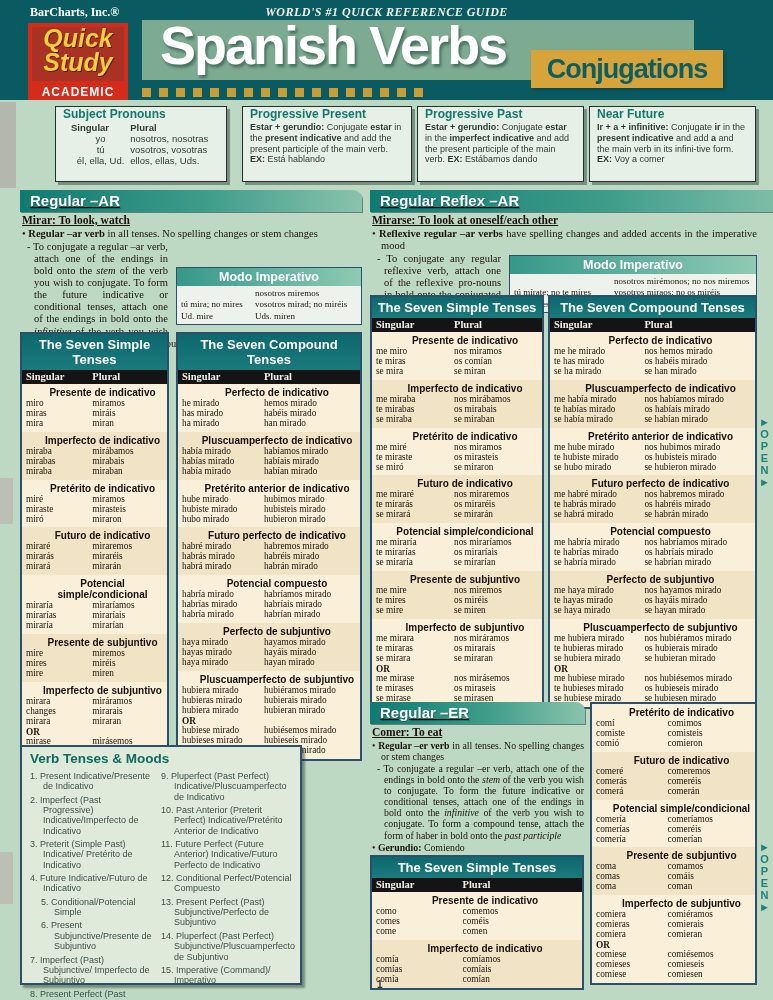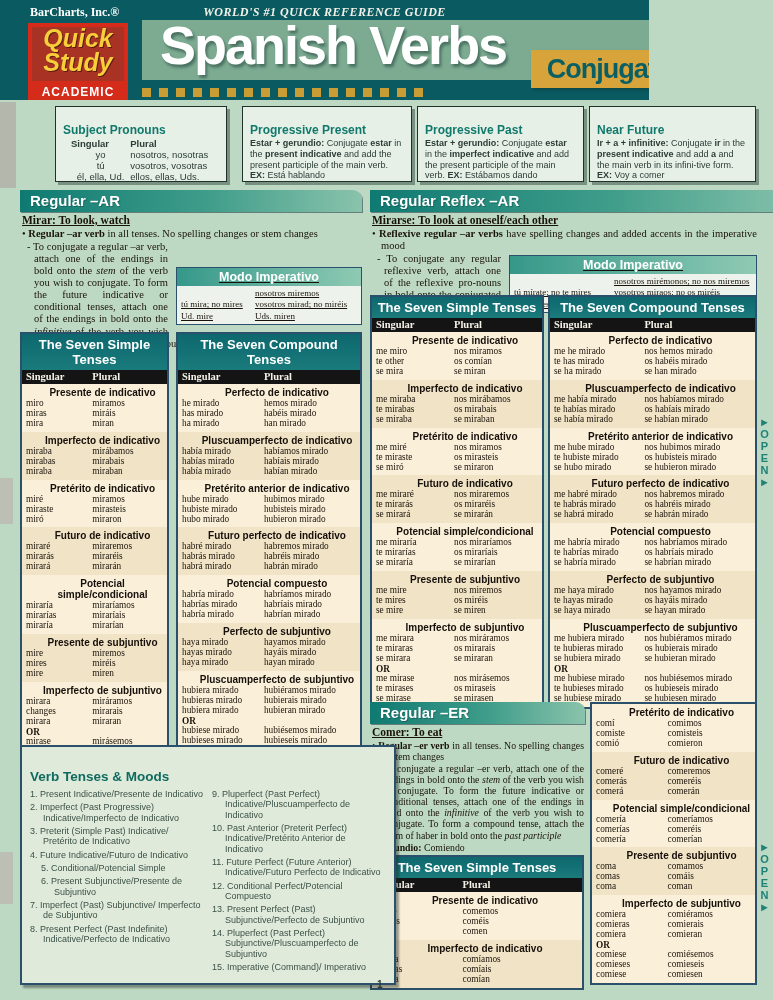--- a/index.html
+++ b/index.html
@@ -1,60 +1,60 @@
 <!DOCTYPE html>
 <html><head>
 <meta charset="utf-8">
 <style>
   html,body{margin:0;padding:0;}
   body{width:773px;height:1000px;font-family:"Liberation Sans",sans-serif;}
   .page{position:relative;width:773px;height:1000px;background:#bdd9c3;overflow:hidden;}
 
   
-  .top{position:absolute;left:0;top:0;width:649px;height:100px;background:#0a5a61;overflow:hidden;}
+  .top{position:absolute;left:0;top:0;width:773px;height:100px;background:#0a5a61;overflow:hidden;}
   .sw{position:absolute;border-radius:50%;border:3px solid transparent;}
   .sw1{right:-140px;top:6px;width:560px;height:230px;border-bottom:4px solid #2f958f;transform:rotate(-8deg);}
   .sw2{right:-120px;top:-6px;width:520px;height:210px;border-bottom:3px solid #c89d35;transform:rotate(-10deg);}
   .sw3{right:-60px;top:26px;width:420px;height:190px;border-bottom:3px solid #5fb3a1;transform:rotate(-4deg);}
   .sw4{left:90px;top:18px;width:420px;height:170px;border-bottom:3px solid #c89d35;transform:rotate(7deg);}
   .sw5{left:60px;top:30px;width:430px;height:180px;border-bottom:3px solid #2f958f;transform:rotate(9deg);}
   .brand{position:absolute;left:30px;top:5px;color:#fff;font:bold 12px "Liberation Serif",serif;}
   .tagline{position:absolute;left:0;top:5px;width:100%;text-align:center;color:#f2f2e8;font:bold italic 12px "Liberation Serif",serif;letter-spacing:.5px;}
   .logo{position:absolute;left:28px;top:23px;width:100px;height:62px;background:#a83325;border:4px solid #d42b1b;box-sizing:border-box;text-align:center;}
   .logo .lq,.logo .ls{font:bold italic 25px "Liberation Sans",sans-serif;color:#f7cf3a;line-height:.95;text-shadow:1px 1px 0 #5e1a10;}
   .academic{position:absolute;left:28px;top:85px;width:100px;height:15px;background:#d42b1b;color:#fff;font:bold 12px "Liberation Sans",sans-serif;text-align:center;letter-spacing:1px;line-height:15px;}
   .title-panel{position:absolute;left:142px;top:20px;width:552px;height:60px;background:#7cab92;}
   .title-panel .t{position:absolute;left:18px;top:-6px;font:bold 54px "Liberation Sans",sans-serif;color:#fff;letter-spacing:-2px;text-shadow:2px 3px 3px rgba(10,40,35,.45);}
   .conj-panel{position:absolute;left:531px;top:50px;width:192px;height:38px;background:#d7a43b;text-align:center;box-shadow:2px 2px 3px rgba(10,40,35,.35);}
   .conj-panel .c{font:bold 27px "Liberation Sans",sans-serif;color:#0b5f63;line-height:38px;letter-spacing:-1px;}
   .dashes{position:absolute;left:142px;top:88px;display:flex;gap:8px;}
   .dashes i{width:9px;height:9px;background:#c89d35;display:block;}
 
   
-  .ibox{position:absolute;top:106px;height:76px;background:#e6f0e7;border:1px solid #20302a;box-shadow:3px 3px 0 rgba(35,55,45,.45);padding:16px 7px;box-sizing:border-box;}
+  .ibox{position:absolute;top:106px;height:76px;background:#e6f0e7;border:1px solid #20302a;box-shadow:3px 3px 0 rgba(35,55,45,.45);padding:0 7px;box-sizing:border-box;}
   .ib-title{font:bold 12px "Liberation Sans",sans-serif;color:#11796b;margin-bottom:1px;}
   .ib-text{font:9px/1.2 "Liberation Sans",sans-serif;color:#2c3c36;}
   .ph{display:flex;font:bold 9.5px "Liberation Sans",sans-serif;color:#2c3c36;padding-left:8px;}
   .ph span:first-child{width:40%;}
   .pronrows .prow{padding-left:8px;font:9.5px/1.18 "Liberation Sans",sans-serif;color:#2c3c36;}
   .pronrows .pcol1{width:40%;text-align:center;}
 
   
-  .secbar{position:absolute;height:22px;background:linear-gradient(90deg,#0f7a72,#3f9d8a 55%,#8ac3ac);border-radius:0 9px 0 0;box-shadow:1px 1px 0 rgba(10,40,50,.5);}
+  .secbar{position:absolute;height:22px;background:linear-gradient(90deg,#0f7a72,#3f9d8a 55%,#8ac3ac);border-radius:0 9px 0 0;box-shadow:1px 1px 0 rgba(10,40,50,.5);text-decoration:underline;}
   .secbar span{font:bold 15px "Liberation Sans",sans-serif;color:#fff;padding-left:10px;line-height:22px;text-shadow:1px 1px 0 rgba(0,0,0,.25);}
 
   
   .intro{position:absolute;font:10.5px/1.15 "Liberation Serif",serif;color:#191209;text-align:justify;}
   .intro p{margin:0 0 1px 0;}
   .verbline{font:bold 11.5px "Liberation Serif",serif;text-decoration:underline;margin-bottom:2px;}
   .bullet{padding-left:9px;text-indent:-9px;}
   .dashp{padding-left:12px;text-indent:-7px;}
 
   
-  .impbox{border:1px solid #2b506b;background:#edf3ec;box-sizing:border-box;text-decoration:underline;}
+  .impbox{border:1px solid #2b506b;background:#edf3ec;box-sizing:border-box;}
   .imphead{background:linear-gradient(90deg,#35988a,#8fcab3);color:#fff;font:bold 12.5px "Liberation Sans",sans-serif;text-align:center;padding:2px 0;}
   .impbody{padding:2px 4px;font:9px/1.25 "Liberation Serif",serif;color:#1b130a;text-align:left;text-indent:0;}
   .impbody .prow{display:flex;}
   .impbody .pcol1{width:42%;flex:none;}
   .impbody .pcol2{width:58%;flex:none;}
   .imp-ar{float:right;width:186px;margin:26px 0 3px 8px;}
   .imp-rx{float:right;width:248px;margin:2px 0 3px 8px;}
   .prow{display:flex;}
 
   
@@ -63,21 +63,21 @@
   .tsub{background:#141414;color:#f5f2e8;font:bold 10.5px "Liberation Serif",serif;display:flex;padding:1px 0 2px 4px;}
   .tgroup{padding:2px 0 3px;background:#faf0da;}
   .tgroup.alt{background:#f0e3c6;}
   .tense-title{font:bold 10px "Liberation Sans",sans-serif;text-align:center;color:#17100a;margin:1px 0;padding-left:16px;}
   .vrow{display:flex;font:9.3px/1.07 "Liberation Serif",serif;color:#1b130a;padding:0 0 0 4px;}
   .vrow span{white-space:nowrap;}
   .c1{display:inline-block;width:var(--sg,46%);flex:none;}
   .or-row{font:bold 9.3px/1.1 "Liberation Serif",serif;padding-left:4px;color:#1b130a;}
 
   
-  .moods{position:absolute;left:20px;top:745px;width:376px;height:240px;background:#dfeada;border:2px solid #2b506b;box-shadow:3px 3px 2px rgba(30,45,40,.45);padding:22px 8px;box-sizing:border-box;}
+  .moods{position:absolute;left:20px;top:745px;width:282px;height:240px;background:#dfeada;border:2px solid #2b506b;box-shadow:3px 3px 2px rgba(30,45,40,.45);padding:4px 8px;box-sizing:border-box;}
   .moods-title{font:bold 13.5px "Liberation Sans",sans-serif;color:#0f6b60;margin-bottom:2px;}
   .mcols{display:flex;gap:8px;}
   .mcol{width:50%;}
   .mood-item{font:9px/1.15 "Liberation Sans",sans-serif;color:#3c5147;padding-left:13px;text-indent:-13px;margin-top:3px;}
   .mood-item.ind{margin-left:11px;}
 
   
   .pagenum{position:absolute;left:377px;top:979px;font:bold 10px "Liberation Sans",sans-serif;color:#2e3a34;}
   .openlab{position:absolute;left:757px;width:15px;text-align:center;font:bold 11px/1.3 "Liberation Sans",sans-serif;color:#1f8276;}
   .openlab div{height:12px;}
@@ -485,21 +485,21 @@
       <span>Plural</span>
     </div>
     <div>
         <div class="tgroup">
           <div class="tense-title">Presente de indicativo</div>
           <div class="vrow">
             <span class="c1">me miro</span>
             <span>nos miramos</span>
           </div>
           <div class="vrow">
-            <span class="c1">te other</span>
+            <span class="c1">te miras</span>
             <span>os comían</span>
           </div>
           <div class="vrow">
             <span class="c1">se mira</span>
             <span>se miran</span>
           </div>
         </div>
         <div class="tgroup alt">
           <div class="tense-title">Imperfecto de indicativo</div>
           <div class="vrow">

